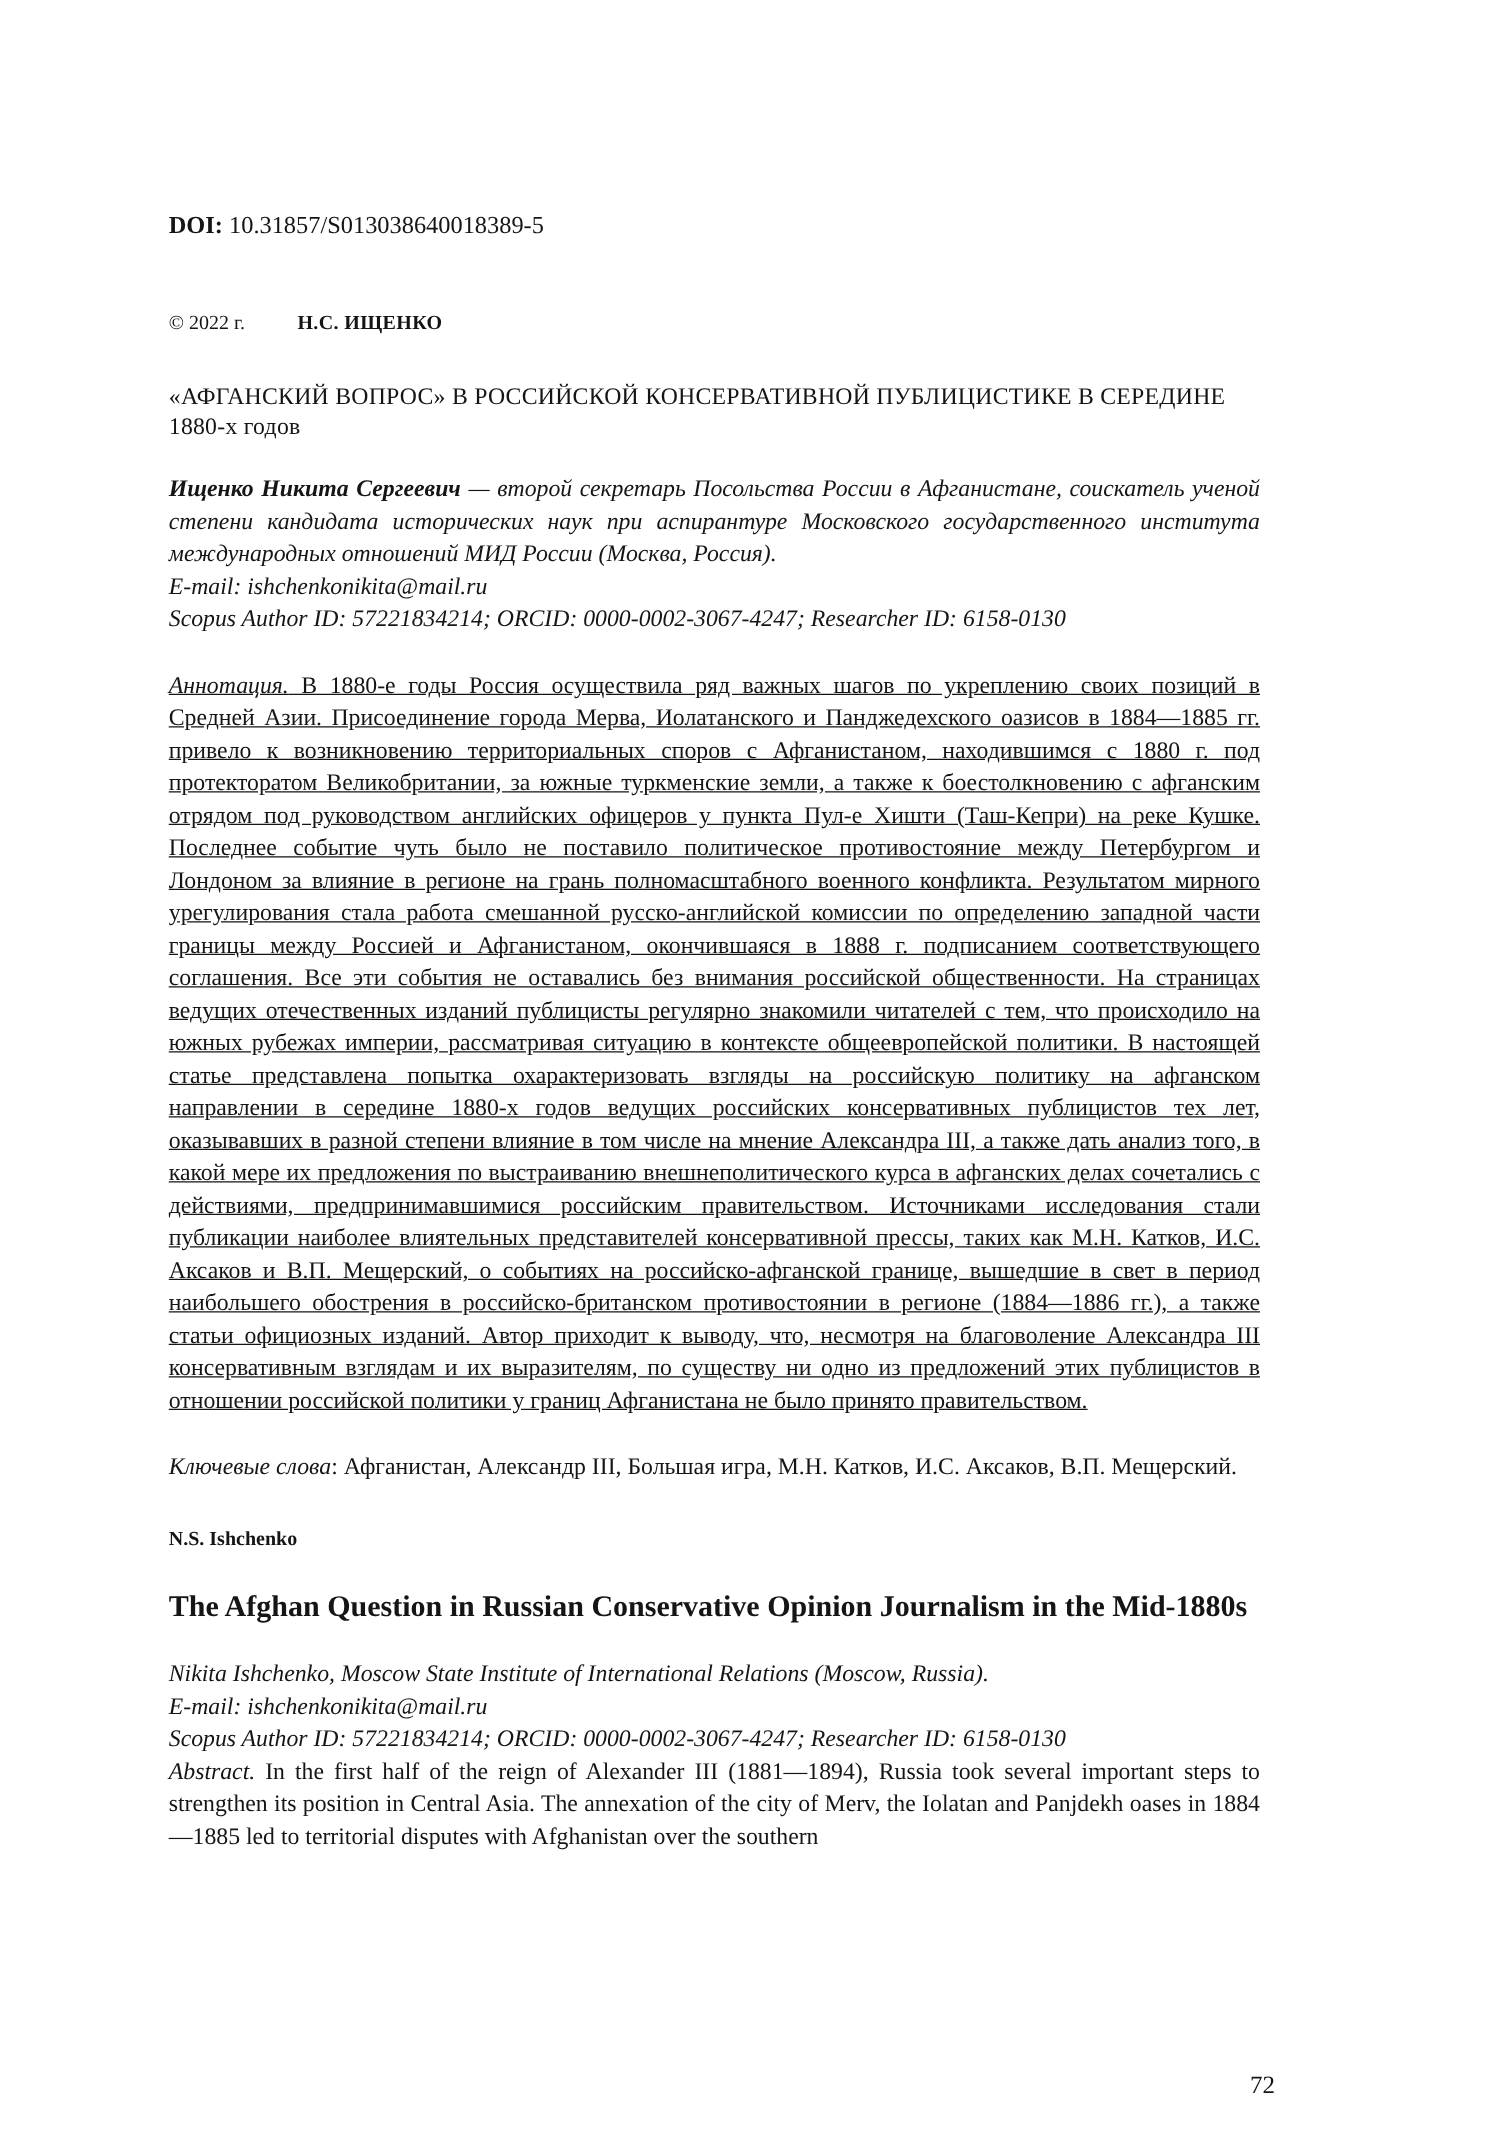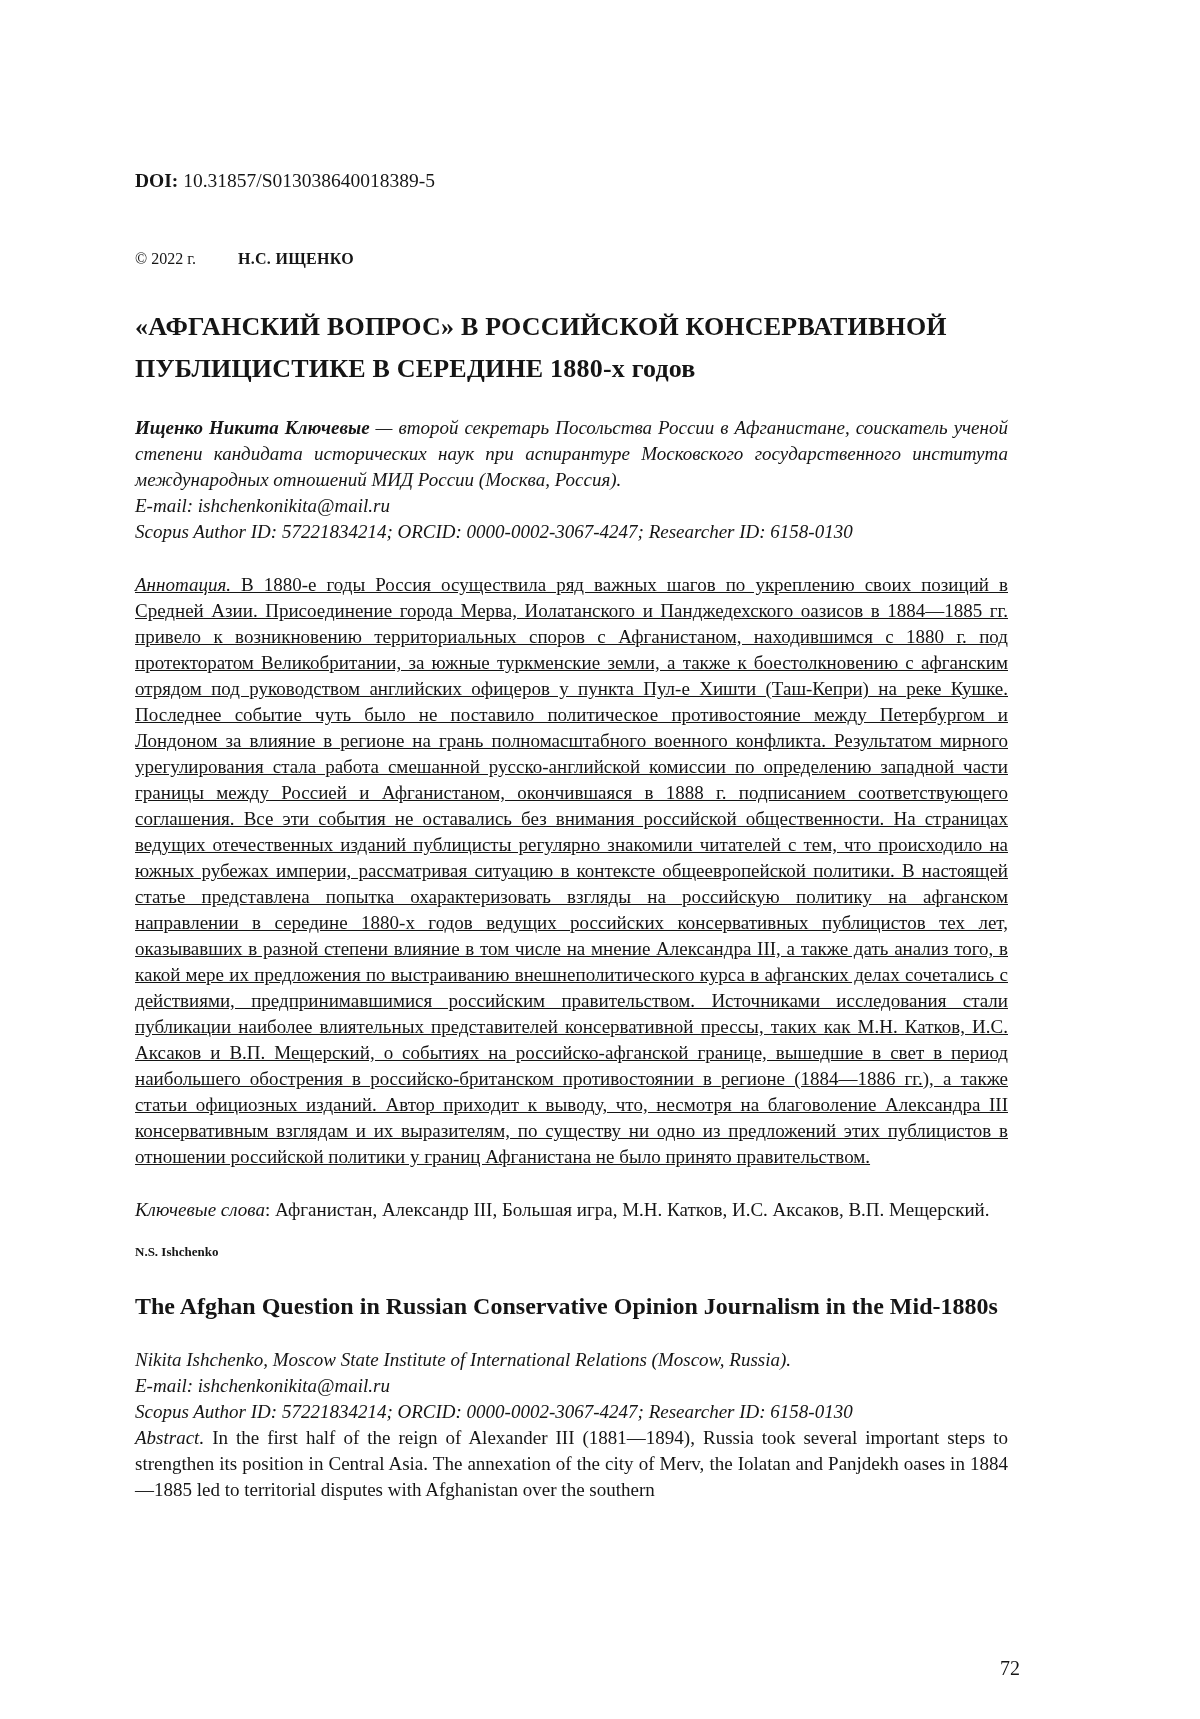--- a/index.html
+++ b/index.html
@@ -24,31 +24,31 @@
   .just { text-align: justify; }
   .i { font-style: italic; }
   .bi { font-weight: bold; font-style: italic; }
 
   .doi-line { font-size: 19.5px; }
   .byline { margin-top: 52px; font-size: 16px; }
   .byline .author-caps { margin-left: 42px; font-weight: bold; letter-spacing: 0.3px; }
 
   .title-ru {
     margin: 34px 0 0 0;
-    font-size: 26px;
-    line-height: 42px;
-    font-weight: bold;
+    font-size: 19px;
+    line-height: 24px;
+    font-weight: normal;
     letter-spacing: 0.2px;
   }
 
   .affil-block { margin-top: 25px; }
   .annotation { margin-top: 27px; text-decoration: underline; }
   .keywords { margin-top: 27px; }
 
-  .en-author { margin-top: 16px; font-size: 13px; font-weight: bold; }
+  .en-author { margin-top: 32px; font-size: 16px; font-weight: bold; }
   .title-en {
     margin: 28px 0 0 0;
     font-size: 24px;
     line-height: 27px;
     font-weight: bold;
   }
   .en-affil { margin-top: 27px; }
 
   .page-number {
     position: absolute;
@@ -63,21 +63,21 @@
 
 <div class="page">
 
   <p class="doi-line"><b>DOI:</b><span> 10.31857/S013038640018389-5</span></p>
 
   <p class="byline"><span>© 2022 г.</span><span class="author-caps">Н.С. ИЩЕНКО</span></p>
 
   <h1 class="title-ru">«АФГАНСКИЙ ВОПРОС» В РОССИЙСКОЙ КОНСЕРВАТИВНОЙ ПУБЛИЦИСТИКЕ В СЕРЕДИНЕ 1880-х годов</h1>
 
   <div class="affil-block">
-    <p class="just"><span class="bi">Ищенко Никита Ключевые</span><span class="i"> — второй секретарь Посольства России в Афганистане, соискатель ученой степени кандидата исторических наук при аспирантуре Московского государственного института международных отношений МИД России (Москва, Россия).</span></p>
+    <p class="just"><span class="bi">Ищенко Никита Сергеевич</span><span class="i"> — второй секретарь Посольства России в Афганистане, соискатель ученой степени кандидата исторических наук при аспирантуре Московского государственного института международных отношений МИД России (Москва, Россия).</span></p>
     <p class="i">E-mail: ishchenkonikita@mail.ru</p>
     <p class="i">Scopus Author ID: 57221834214; ORCID: 0000-0002-3067-4247; Researcher ID: 6158-0130</p>
   </div>
 
   <p class="annotation just"><span class="i">Аннотация.</span><span> В 1880-е годы Россия осуществила ряд важных шагов по укреплению своих позиций в Средней Азии. Присоединение города Мерва, Иолатанского и Панджедехского оазисов в 1884—1885 гг. привело к возникновению территориальных споров с Афганистаном, находившимся с 1880 г. под протекторатом Великобритании, за южные туркменские земли, а также к боестолкновению с афганским отрядом под руководством английских офицеров у пункта Пул-е Хишти (Таш-Кепри) на реке Кушке. Последнее событие чуть было не поставило политическое противостояние между Петербургом и Лондоном за влияние в регионе на грань полномасштабного военного конфликта. Результатом мирного урегулирования стала работа смешанной русско-английской комиссии по определению западной части границы между Россией и Афганистаном, окончившаяся в 1888 г. подписанием соответствующего соглашения. Все эти события не оставались без внимания российской общественности. На страницах ведущих отечественных изданий публицисты регулярно знакомили читателей с тем, что происходило на южных рубежах империи, рассматривая ситуацию в контексте общеевропейской политики. В настоящей статье представлена попытка охарактеризовать взгляды на российскую политику на афганском направлении в середине 1880-х годов ведущих российских консервативных публицистов тех лет, оказывавших в разной степени влияние в том числе на мнение Александра III, а также дать анализ того, в какой мере их предложения по выстраиванию внешнеполитического курса в афганских делах сочетались с действиями, предпринимавшимися российским правительством. Источниками исследования стали публикации наиболее влиятельных представителей консервативной прессы, таких как М.Н. Катков, И.С. Аксаков и В.П. Мещерский, о событиях на российско-афганской границе, вышедшие в свет в период наибольшего обострения в российско-британском противостоянии в регионе (1884—1886 гг.), а также статьи официозных изданий. Автор приходит к выводу, что, несмотря на благоволение Александра III консервативным взглядам и их выразителям, по существу ни одно из предложений этих публицистов в отношении российской политики у границ Афганистана не было принято правительством.</span></p>
 
   <p class="keywords just"><span class="i">Ключевые слова</span><span>: Афганистан, Александр III, Большая игра, М.Н. Катков, И.С. Аксаков, В.П. Мещерский.</span></p>
 
   <p class="en-author">N.S. Ishchenko</p>
 

